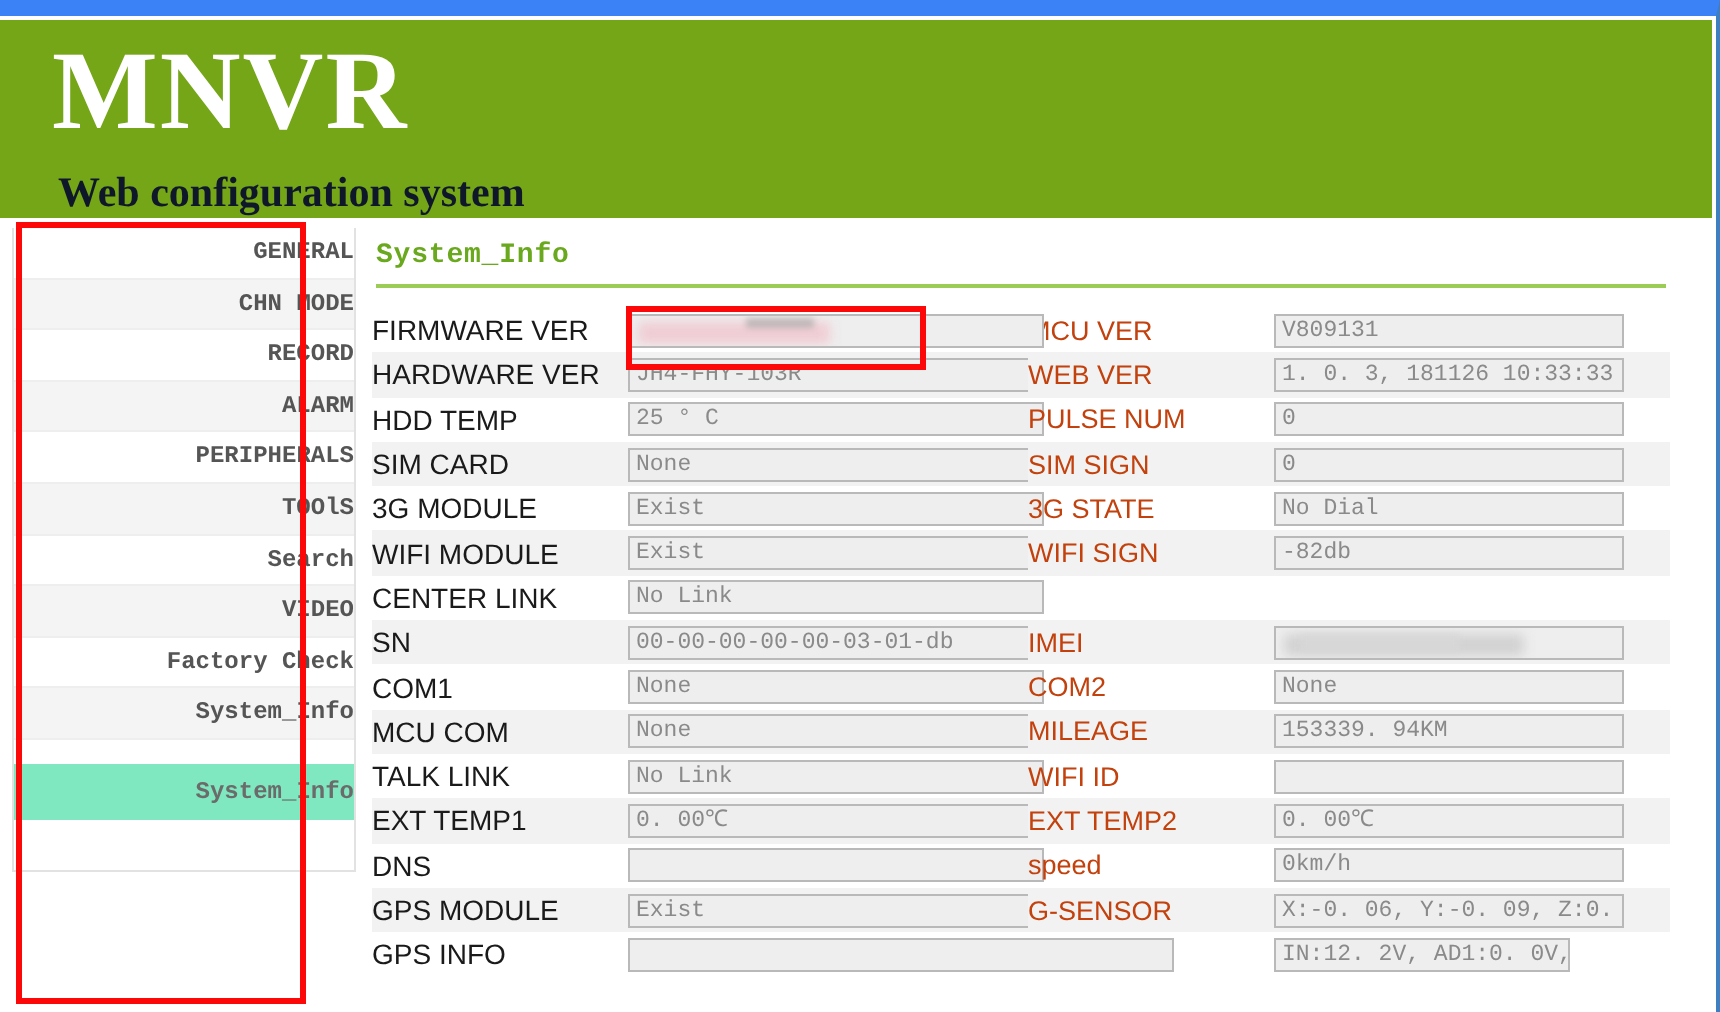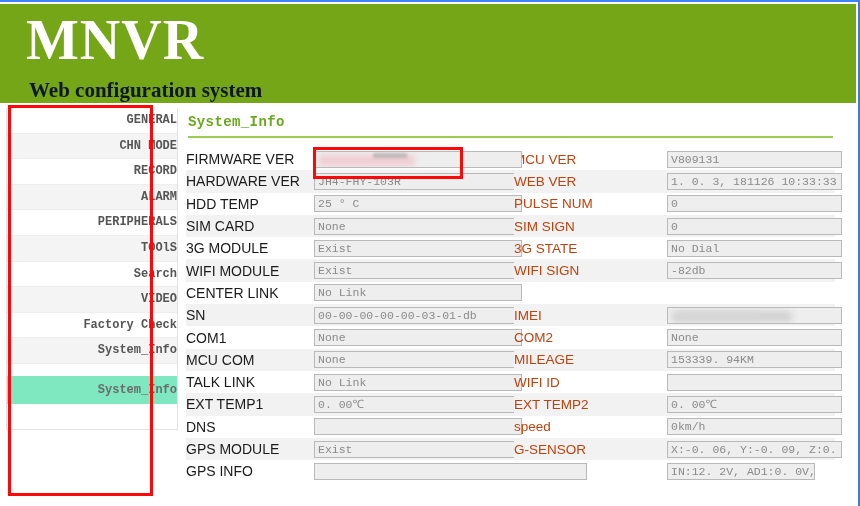--- a/index.html
+++ b/index.html
@@ -13,21 +13,21 @@
     height: 506px;
     font-family: "Liberation Sans", sans-serif;
     overflow: hidden;
     position: relative;
   }
 
   
   #page {
     position: absolute;
     inset: 0;
-    border-top: 2px solid #3b82f6;
+    border-top: 8px solid #3b82f6;
     border-right: 2px solid #3d7fc1;
     background: #ffffff;
   }
 
   
   #header {
     position: absolute;
     left: 0; top: 2px;
     width: 856px;
     height: 99px;
@@ -153,21 +153,21 @@
     border: 1px solid #b9b9b9;
     font-family: "Liberation Mono", monospace;
     font-size: 11.5px;
     color: #8a8a8a;
     line-height: 16px;
     padding: 0 3px;
     white-space: nowrap;
     overflow: hidden;
   }
   td.val   .field { width: 208px; }
-  td.val2  .field { width: 175px; margin-left: 30px; }
+  td.val2  .field { width: 175px; }
   .field.empty { color: transparent; }
 
   
   .field.redact { position: relative; color: transparent; }
   .field.redact::before {
     content: "";
     position: absolute;
     left: 4px; top: 3px;
     width: 96px; height: 11px;
     background: #f0c9d1;

